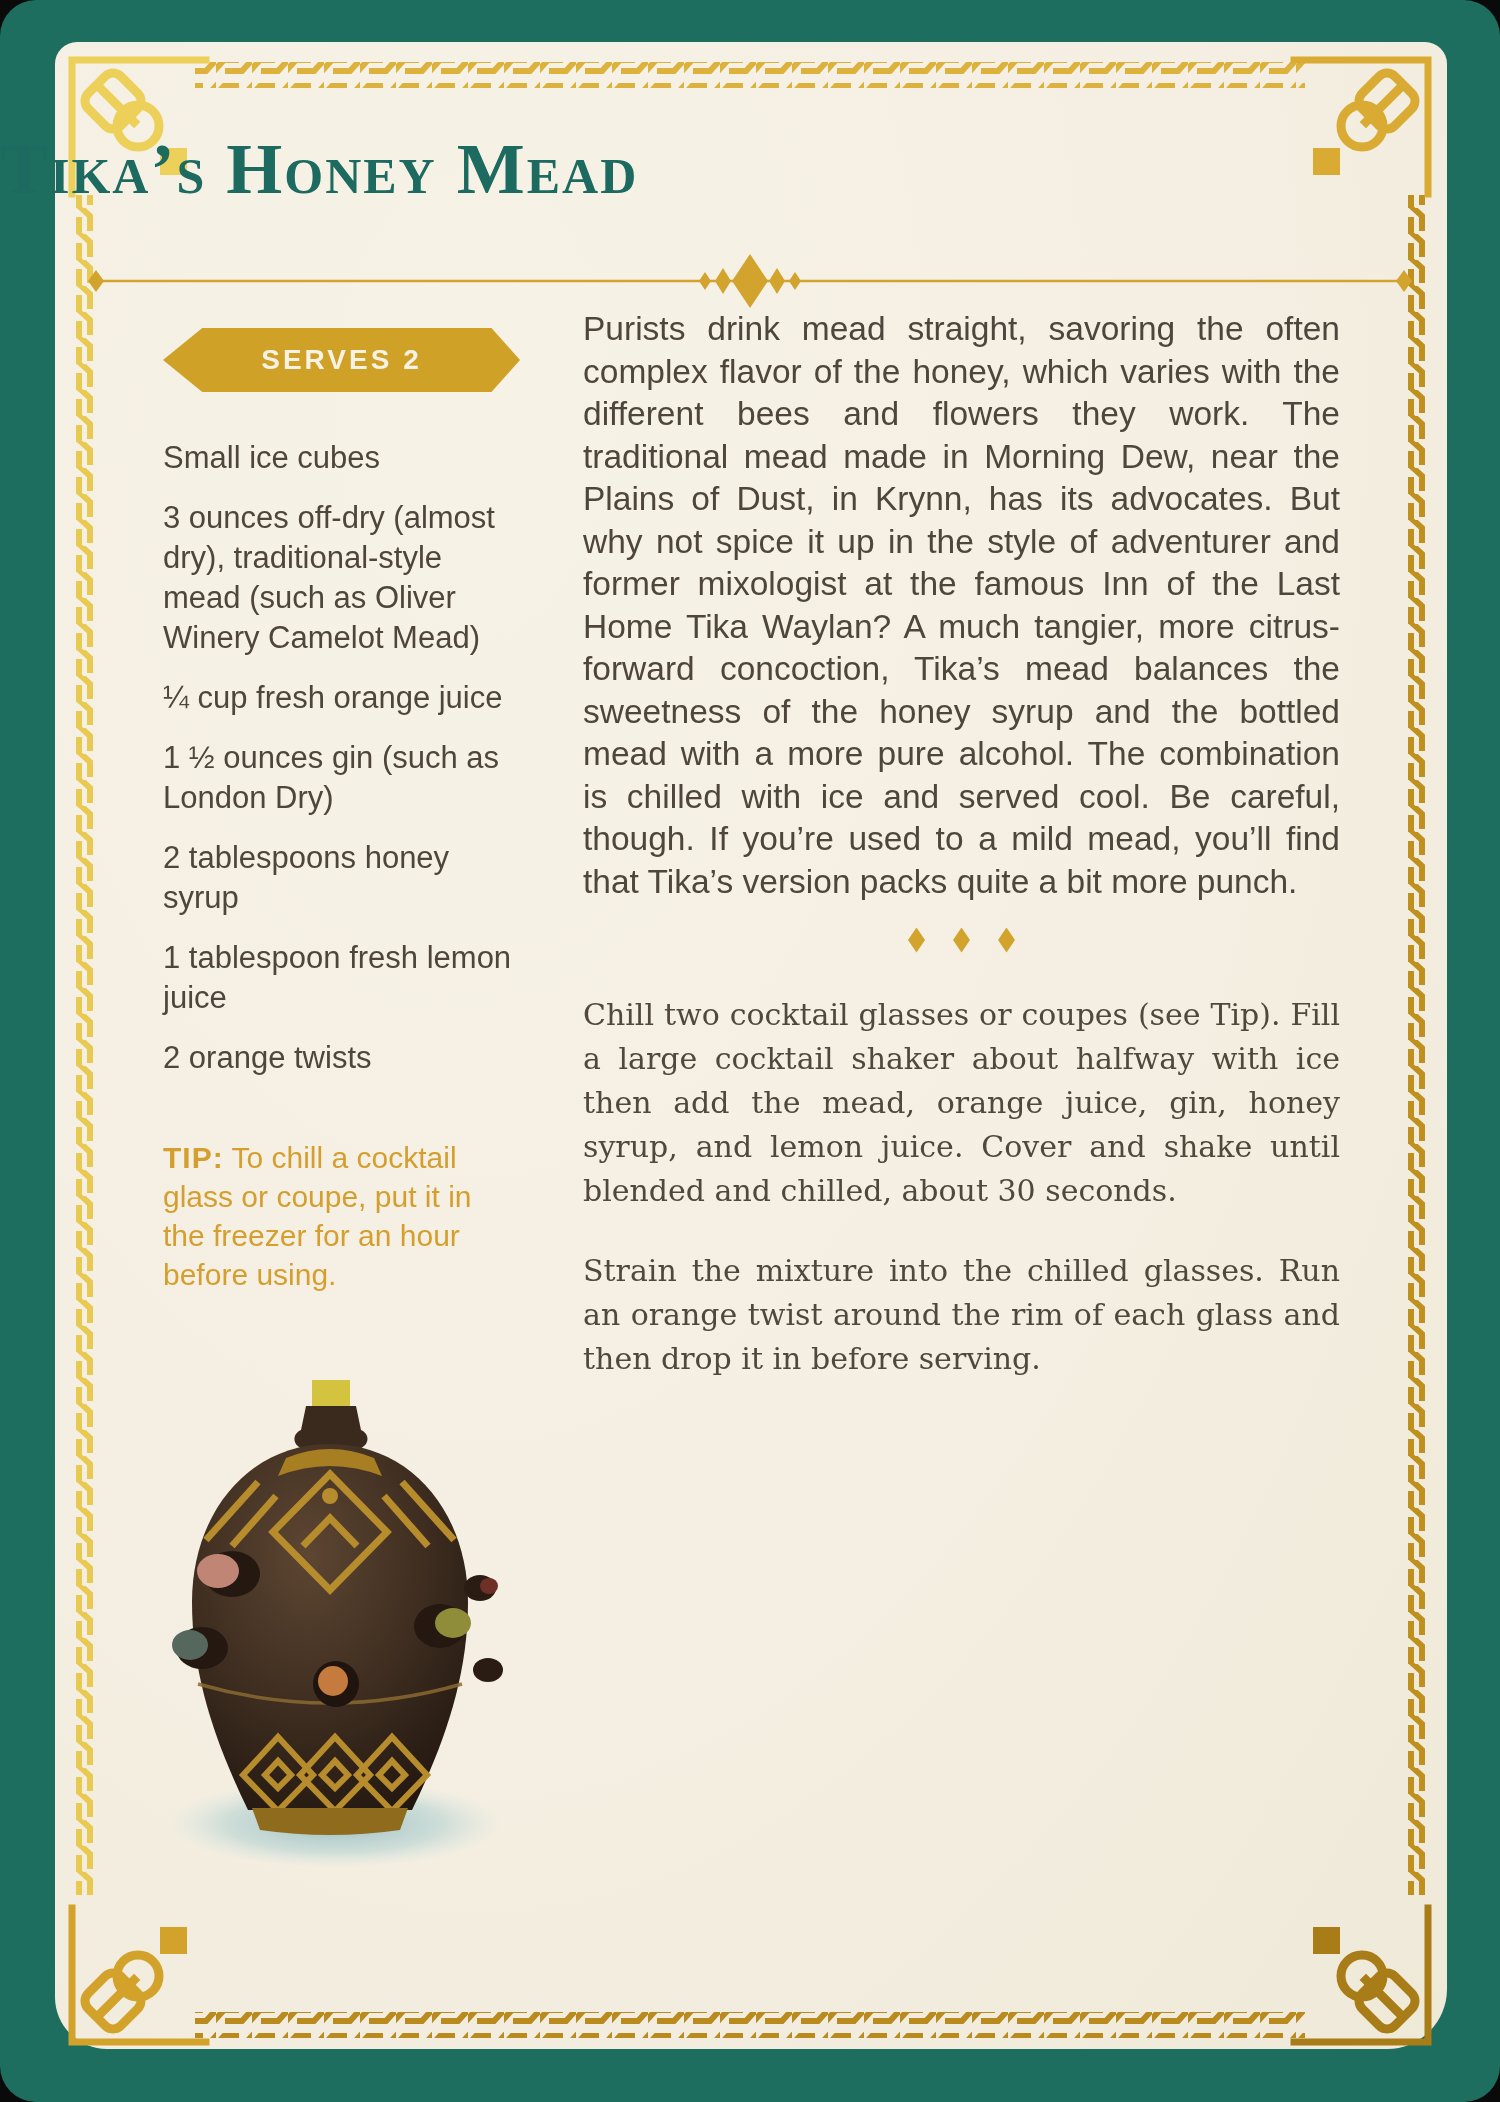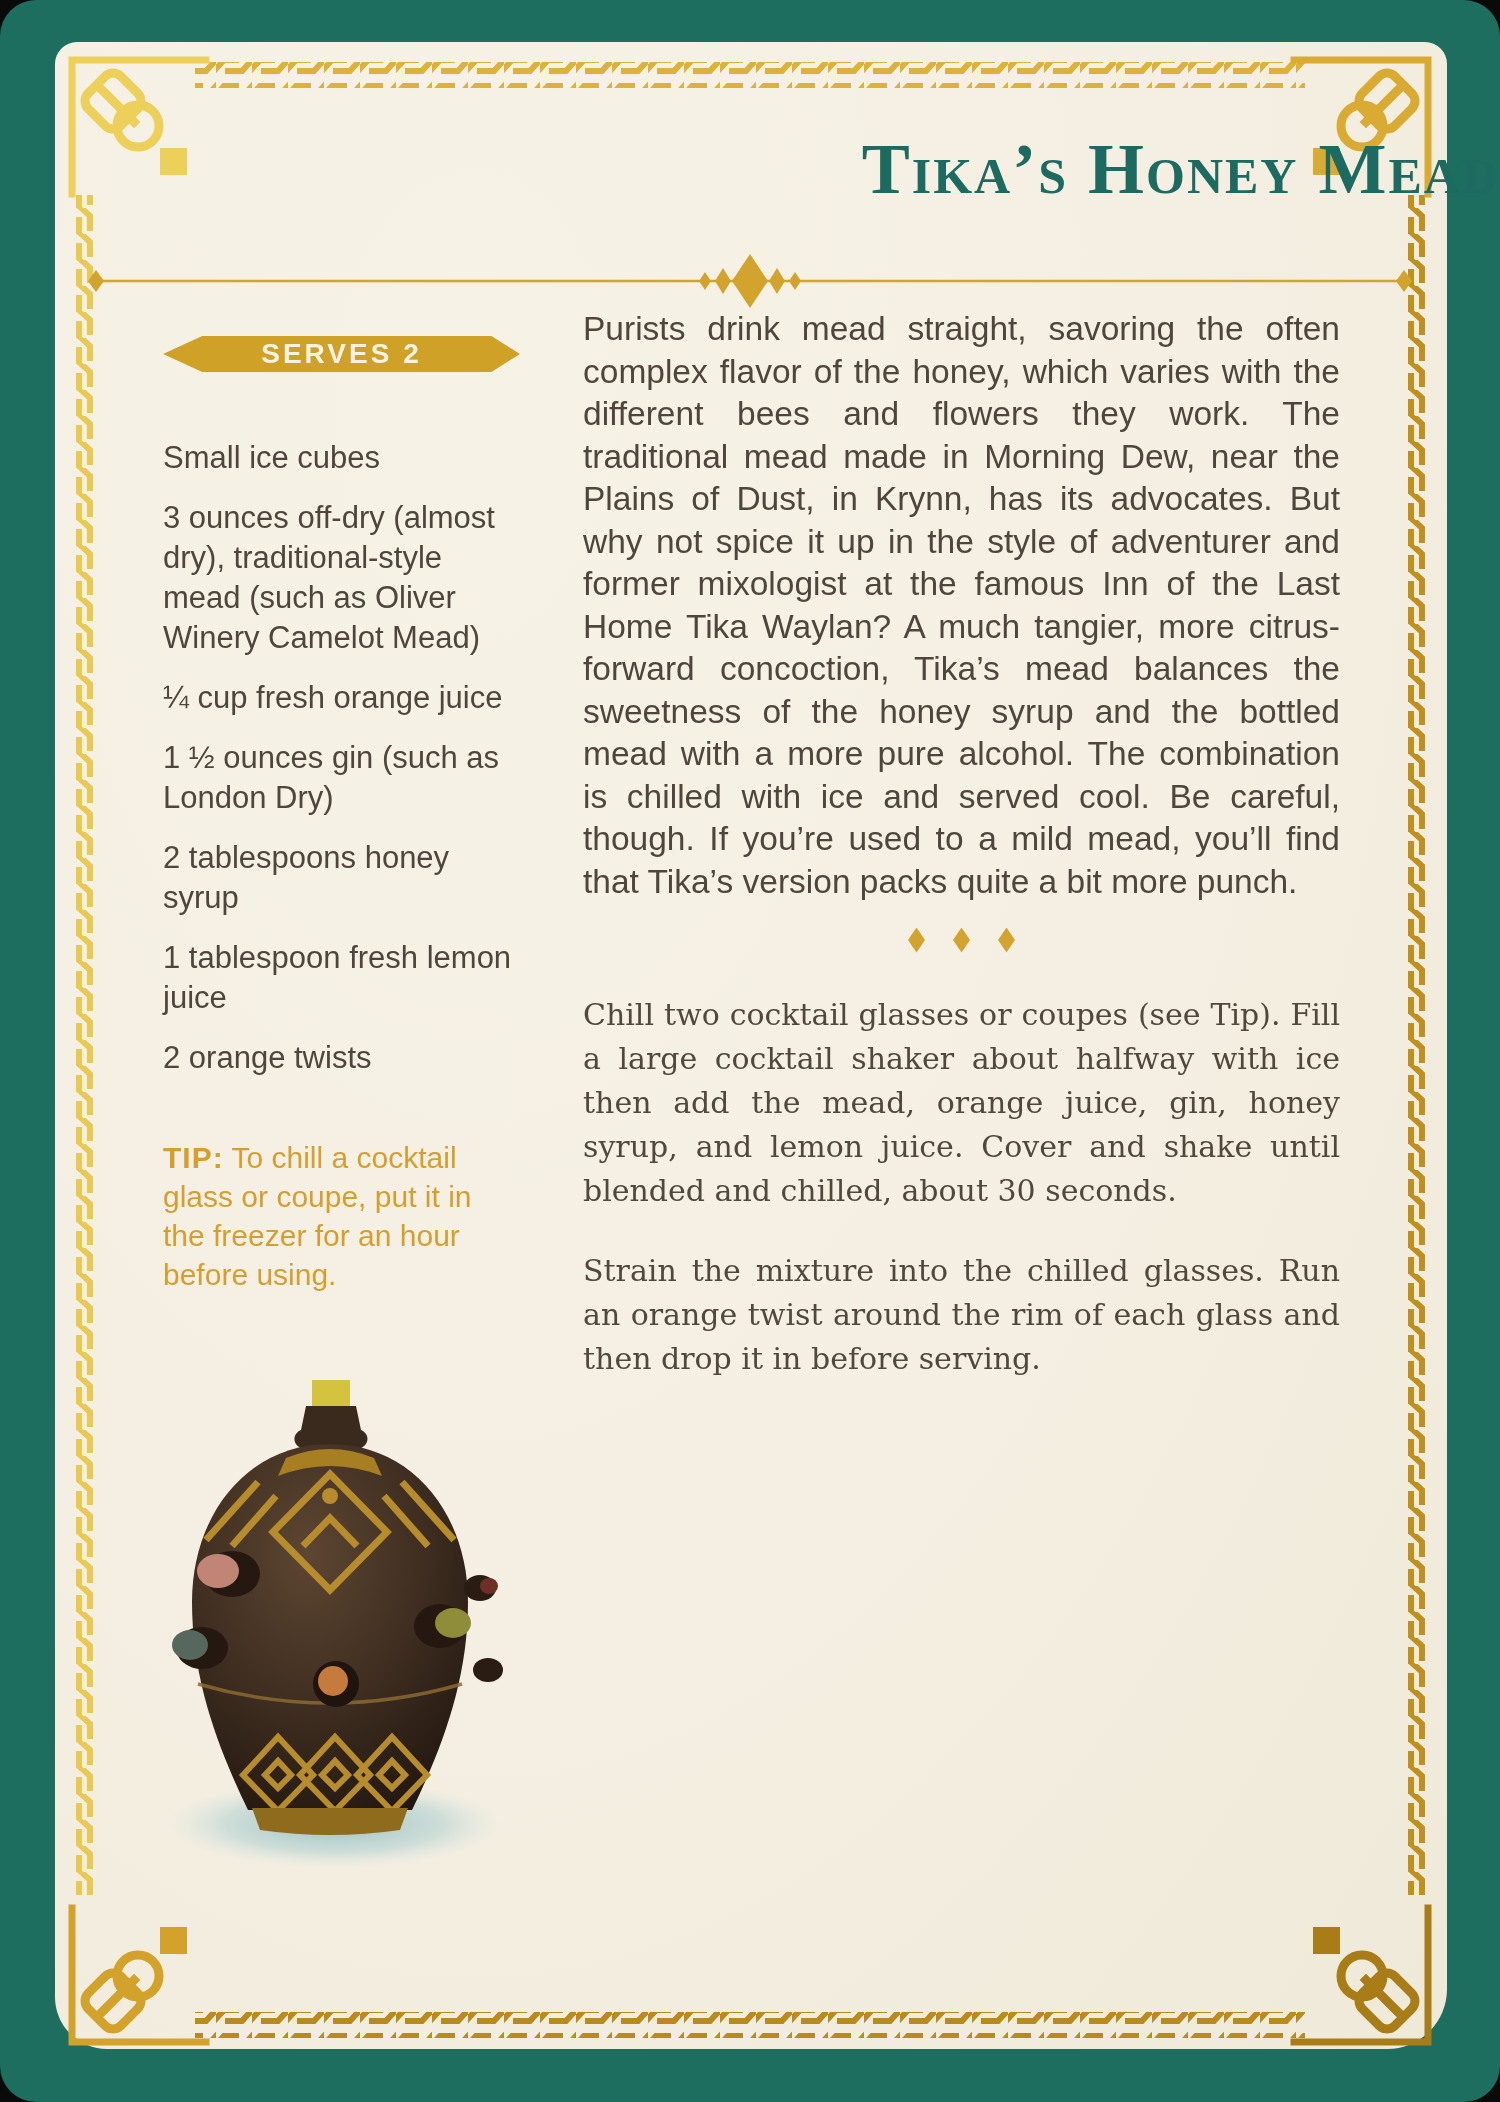--- a/index.html
+++ b/index.html
@@ -12,30 +12,30 @@
   html,body{width:1500px; height:2102px;}
   body{background:#0a0a0a; position:relative; overflow:hidden;
        font-family:"Liberation Sans", sans-serif;}
   .frame{position:absolute; inset:0; background:var(--frame-teal,#1e6e60);
          border-radius:36px;}
   .card{position:absolute; left:55px; top:42px; right:53px; bottom:53px;
         background:radial-gradient(ellipse at 30% 18%, #f7f2e6 0%, var(--card-cream,#f4efe2) 55%, #efe9d8 100%);
         border-radius:22px 22px 60px 52px;}
   .ornament{position:absolute; left:0; top:0;}
 
-  .page-title{position:absolute; left:0; right:0; top:128px; text-align:right;
+  .page-title{position:absolute; left:0; right:0; top:128px; text-align:left;
         font-family:"Liberation Serif", serif; font-weight:700;
         font-variant:small-caps; font-size:72px; letter-spacing:2px;
-        color:var(--title-teal,#1d6b60);padding-left:40px;}
-
-  .serves{position:absolute; left:163px; top:328px; width:357px; height:36px;
+        color:var(--title-teal,#1d6b60);}
+
+  .serves{position:absolute; left:163px; top:328px; width:357px; height:64px;
         background:var(--banner-gold,#cfa227); color:var(--serves-text,#f7f2e6);
         clip-path:polygon(0 50%, 11% 0, 92% 0, 100% 50%, 92% 100%, 11% 100%);
         display:flex; align-items:center; justify-content:center;
-        font-weight:700; font-size:28px; letter-spacing:3px;margin-top:8px;}
+        font-weight:700; font-size:28px; letter-spacing:3px;}
 
   .left-col{position:absolute; left:163px; top:418px; width:357px;margin-top:20px;}
   .left-col p.ing{font-size:31px; line-height:40px; color:var(--ink,#4e463d);
         margin-bottom:20px;}
   .tip{margin-top:60px; font-size:30px; line-height:39px;
         color:var(--tip-gold,#d49f2e);}
   .tip b{font-weight:700; letter-spacing:1px;}
 
   .right-col{position:absolute; left:583px; top:308px; width:757px;}
   .intro{font-size:33.5px; line-height:42.5px; text-align:justify;

